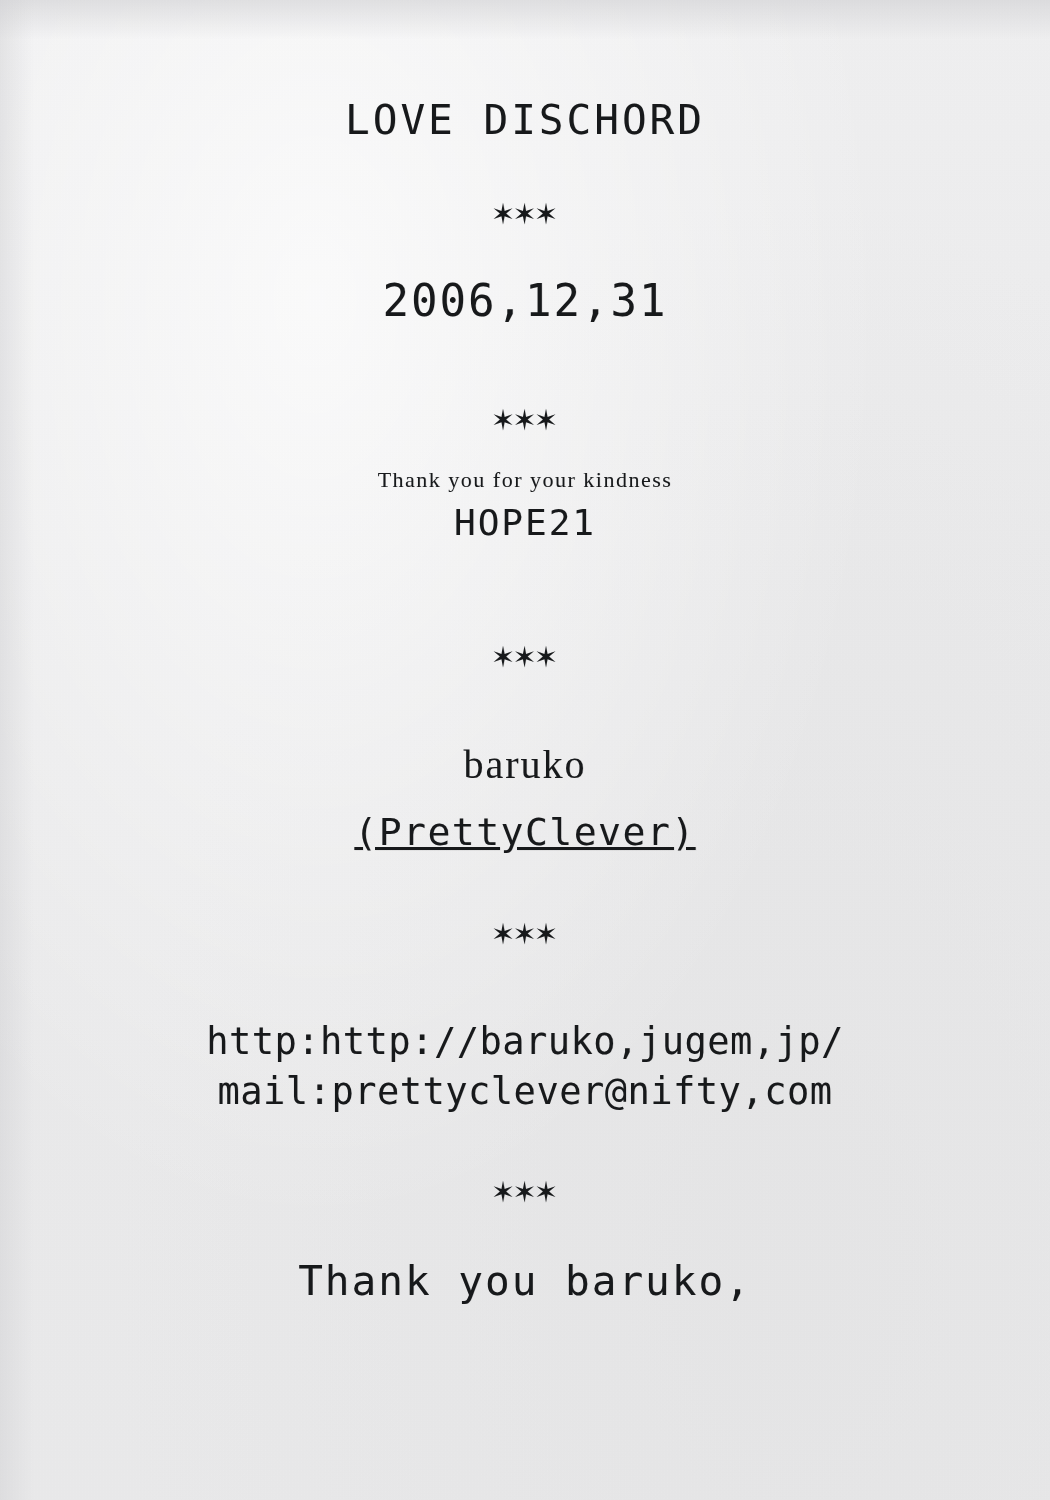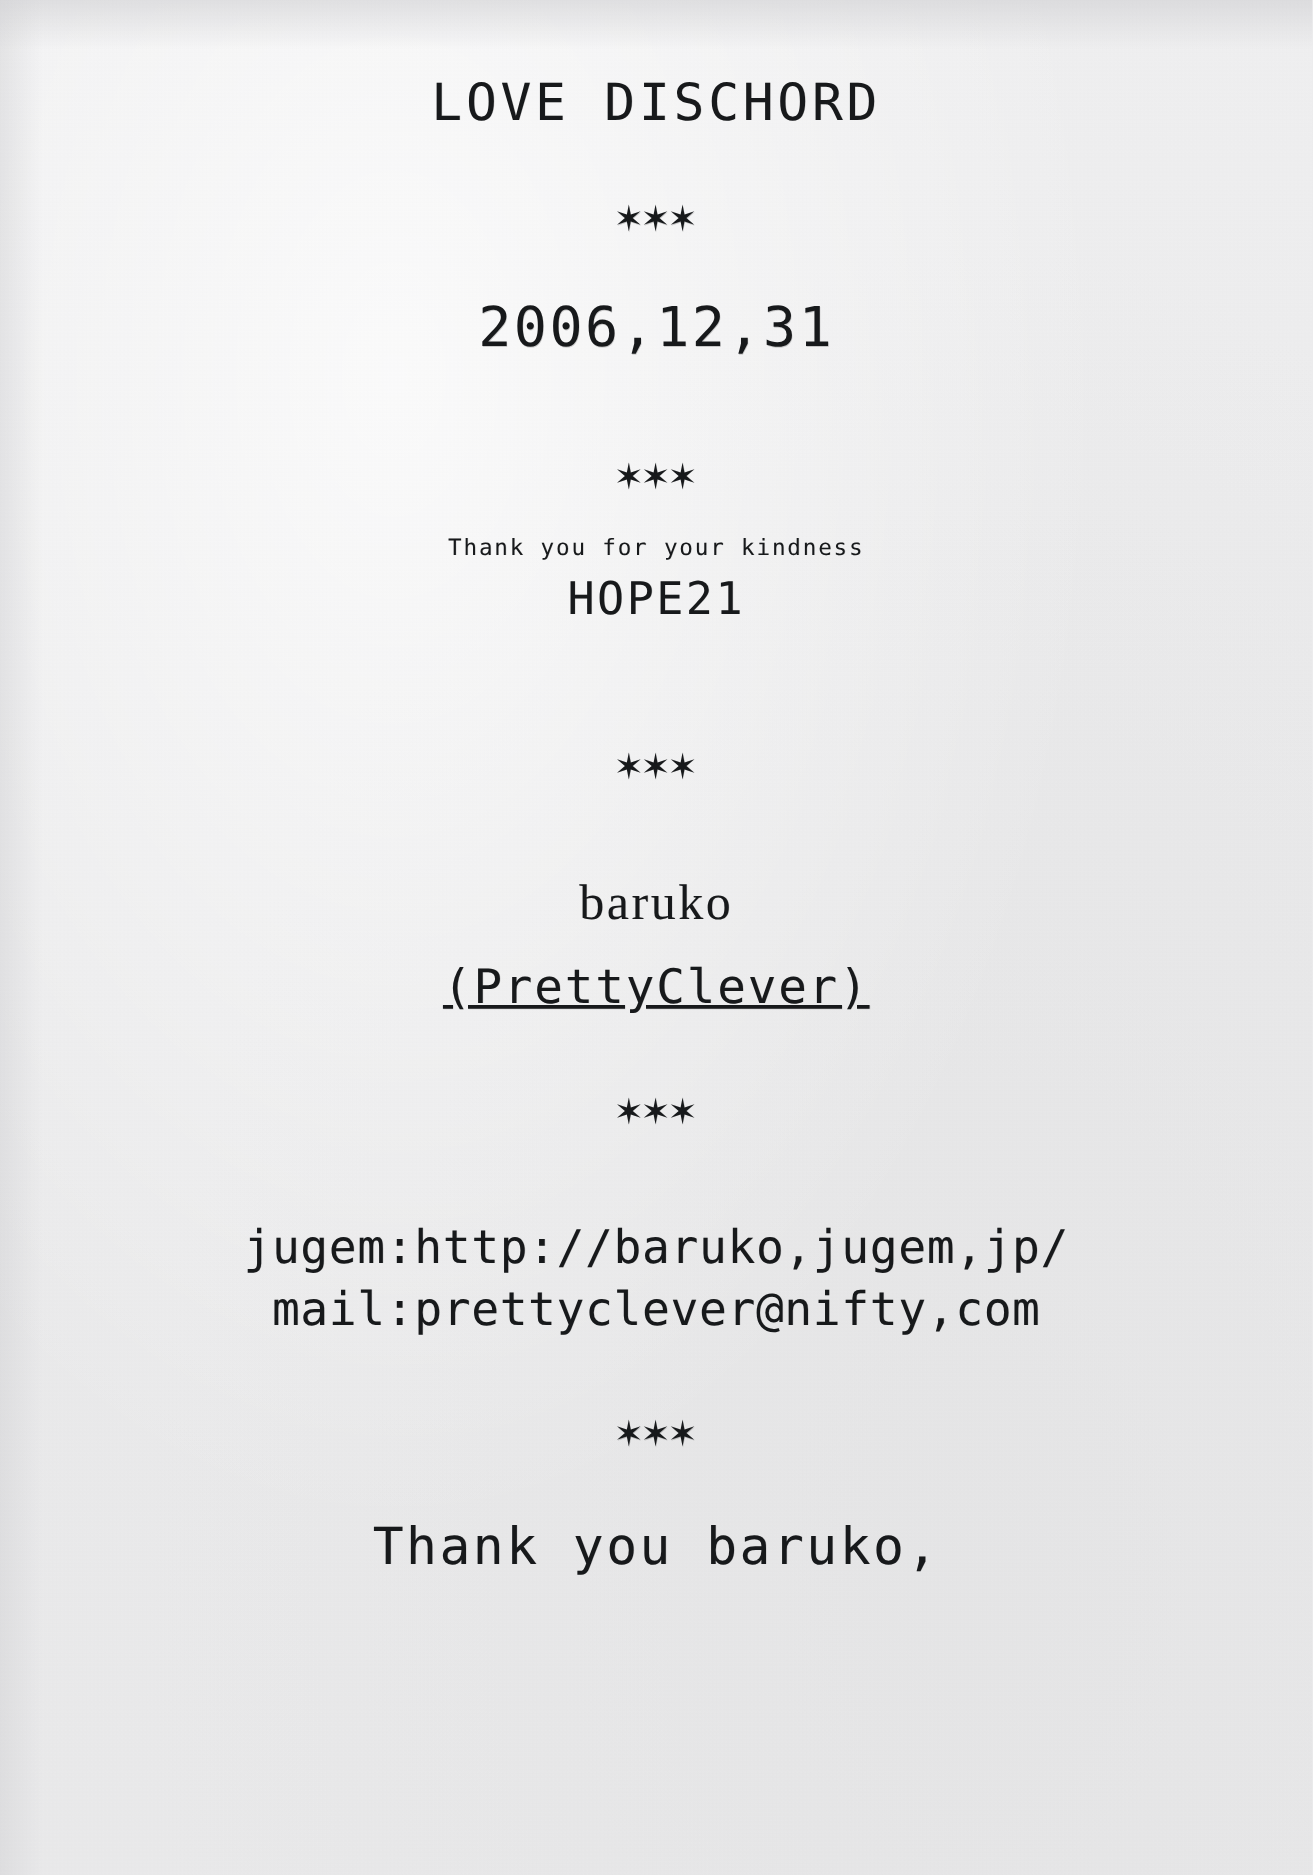--- a/index.html
+++ b/index.html
@@ -49,21 +49,21 @@
   .page {
     position: relative;
     width: 1050px;
     height: 1500px;
     display: block;
   }
 
   .content {
     position: absolute;
     top: 0; left: 0; right: 0;
-    padding-top: 60px;
+    padding-top: 98px;
     text-align: center;
   }
 
   .line {
     display: block;
     text-align: center;
     white-space: pre;
     color: #17191b;
     text-shadow: 0.4px 0.3px 0 rgba(0,0,0,0.18);
   }
@@ -81,24 +81,25 @@
   }
   .sep-1 { margin-bottom: 48px; }
   .date {
     font-size: 44px;
     letter-spacing: 2px;
     line-height: 1.1;
     margin-bottom: 76px;
   }
   .sep-2 { margin-bottom: 30px; }
   .thanks-kindness {
-    font-size: 18px;
+    font-size: 22px;
     letter-spacing: 1.5px;
     line-height: 1.35;
     margin-bottom: 6px;
+    font-family: Liberation Serif, serif;
   }
   .hope {
     font-size: 36px;
     letter-spacing: 2px;
     line-height: 1.2;
     margin-bottom: 94px;
   }
   .sep-3 { margin-bottom: 68px; }
   .author {
     font-size: 40px;
@@ -154,20 +155,20 @@
     <div class="line thanks-kindness">Thank you for your kindness</div>
     <div class="line hope">HOPE21</div>
 
     <div class="line sep sep-3">✶✶✶</div>
 
     <div class="line author">baruko</div>
     <div class="line circle">(PrettyClever)</div>
 
     <div class="line sep sep-4">✶✶✶</div>
 
-    <div class="line blog">jugem:http://baruko,jugem,jp/</div>
+    <div class="line blog">http:http://baruko,jugem,jp/</div>
     <div class="line mail">mail:prettyclever@nifty,com</div>
 
     <div class="line sep sep-5">✶✶✶</div>
 
     <div class="line closing">Thank you baruko,</div>
   </div>
 </div>
 
 </body></html>

